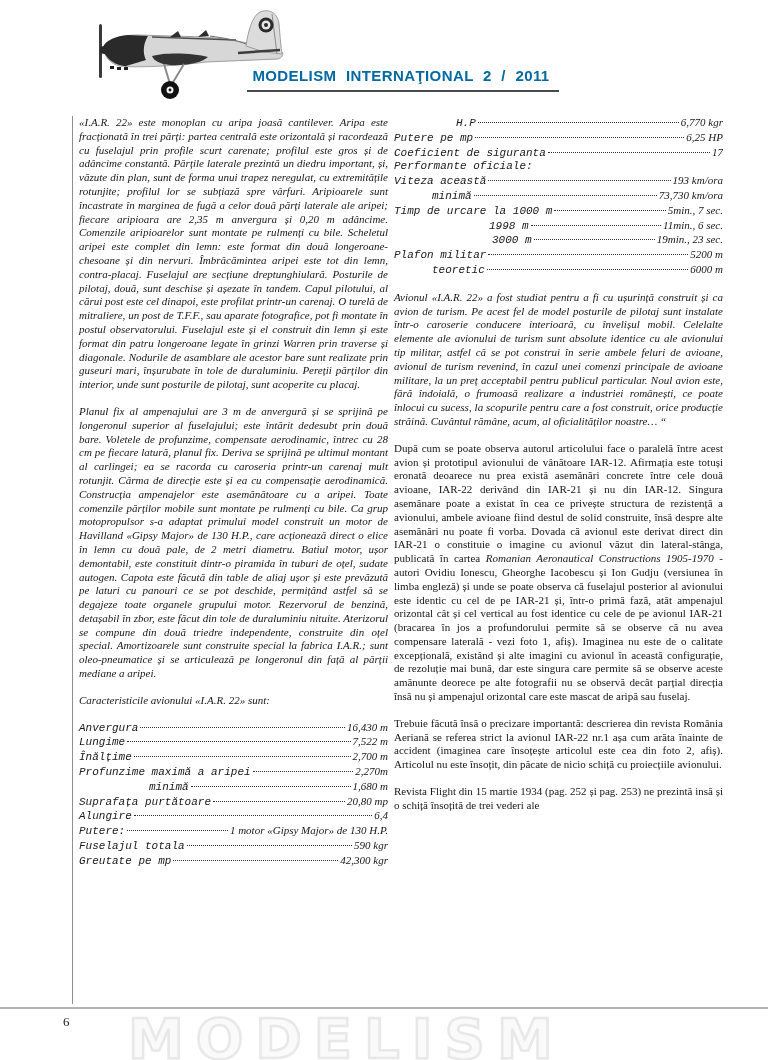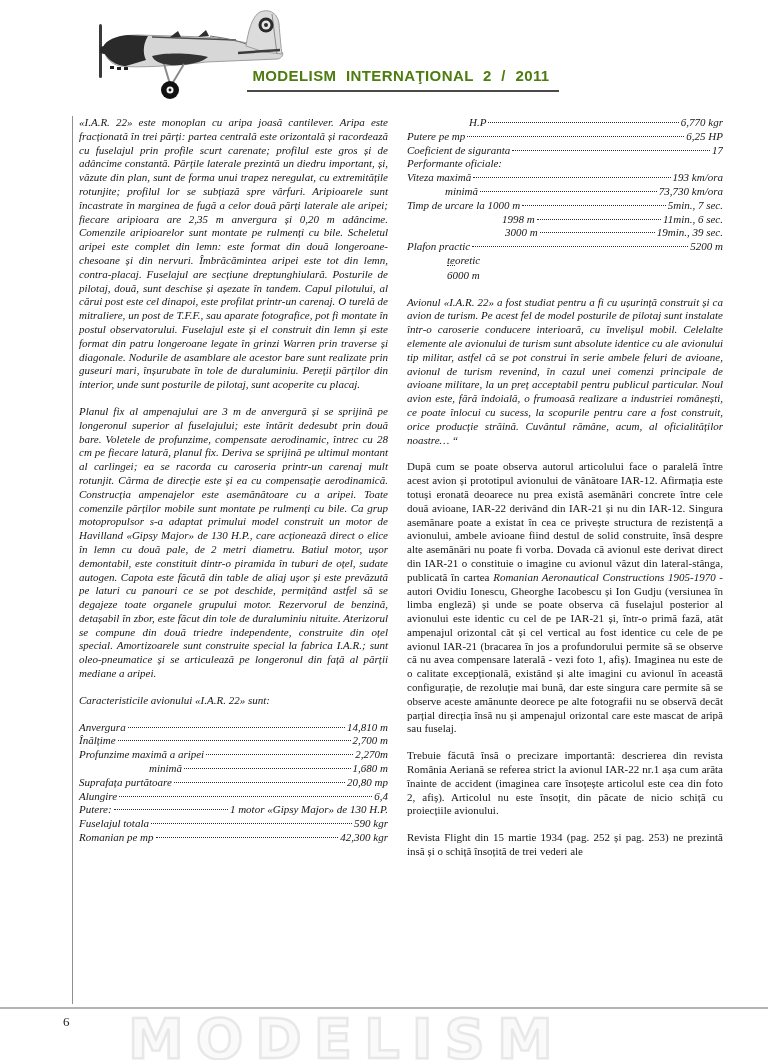--- a/index.html
+++ b/index.html
@@ -6,36 +6,36 @@
   .page{
     position:relative;width:768px;height:1060px;margin:0 auto;
     background:#ffffff;overflow:hidden;
     font-family:"Liberation Serif", serif;color:#161616;
   }
   
   .plane-wrap{position:absolute;left:86px;top:4px;width:212px;height:104px;}
   .masthead-title{
     position:absolute;left:240px;top:67px;width:322px;text-align:center;
     font-family:"Liberation Sans", sans-serif;font-weight:bold;
-    font-size:15px;letter-spacing:.4px;word-spacing:5px;color:#4d7c0f;white-space:nowrap;
+    font-size:15px;letter-spacing:.4px;word-spacing:5px;color:#0369a1;white-space:nowrap;
   }
   .masthead-rule{position:absolute;left:247px;top:90px;width:312px;height:2px;background:#4a4a4a;}
   
   .columns{
     position:absolute;left:72px;top:116px;width:651px;height:888px;
-    display:flex;gap:19px;overflow:hidden;
+    display:flex;gap:6px;overflow:hidden;
   }
   .col{font-size:11px;line-height:13.8px;}
   .col-left{width:316px;border-left:1px solid #8f8f8f;padding-left:6px;box-sizing:border-box;}
   .col-right{flex:1;}
   .para{margin:0 0 13px 0;text-align:justify;}
   .it{font-style:italic;}
   .specs{font-style:italic;margin:0 0 13px 0;}
   .spec-row{display:flex;align-items:baseline;white-space:nowrap;}
-  .spec-label{flex:0 0 auto;}
+  .spec-label{flex:0 0 auto;font-family:Liberation Mono, monospace;}
   .spec-value{flex:0 0 auto;}
   .leader{flex:1 1 auto;border-bottom:1px dotted #2a2a2a;margin:0 2px;transform:translateY(-3px);min-width:8px;}
   
   .footer-rule{position:absolute;left:0;top:1007px;width:768px;height:2px;background:#b3b3b3;}
   .page-number{position:absolute;left:63px;top:1014px;font-size:13px;color:#1c1c1c;}
   .watermark{
     position:absolute;left:128px;top:1006px;
     font-family:"DejaVu Sans", sans-serif;font-weight:bold;font-size:56px;letter-spacing:12px;
     color:rgba(0,0,0,0.02);-webkit-text-stroke:2.5px #e8e8e8;white-space:nowrap;
   }
@@ -89,21 +89,26 @@
     <section class="col col-left">
       <div id="left-paras">
           <p class="para it"><span class="it">«I.A.R. 22» este monoplan cu aripa joasă cantilever. Aripa este fracționată în trei părți: partea centrală este orizontală și racordează cu fuselajul prin profile scurt carenate; profilul este gros și de adâncime constantă. Părțile laterale prezintă un diedru important, și, văzute din plan, sunt de forma unui trapez neregulat, cu extremitățile rotunjite; profilul lor se subțiază spre vârfuri. Aripioarele sunt încastrate în marginea de fugă a celor două părți laterale ale aripei; fiecare aripioara are 2,35 m anvergura și 0,20 m adâncime. Comenzile aripioarelor sunt montate pe rulmenți cu bile. Scheletul aripei este complet din lemn: este format din două longeroane-chesoane și din nervuri. Îmbrăcămintea aripei este tot din lemn, contra-placaj. Fuselajul are secțiune dreptunghiulară. Posturile de pilotaj, două, sunt deschise și așezate în tandem. Capul pilotului, al cărui post este cel dinapoi, este profilat printr-un carenaj. O turelă de mitraliere, un post de T.F.F., sau aparate fotografice, pot fi montate în postul observatorului. Fuselajul este și el construit din lemn și este format din patru longeroane legate în grinzi Warren prin traverse și diagonale. Nodurile de asamblare ale acestor bare sunt realizate prin guseuri mari, înșurubate în tole de duraluminiu. Pereții părților din interior, unde sunt posturile de pilotaj, sunt acoperite cu placaj.</span></p>
           <p class="para it"><span class="it">Planul fix al ampenajului are 3 m de anvergură și se sprijină pe longeronul superior al fuselajului; este întărit dedesubt prin două bare. Voletele de profunzime, compensate aerodinamic, întrec cu 28 cm pe fiecare latură, planul fix. Deriva se sprijină pe ultimul montant al carlingei; ea se racorda cu caroseria printr-un carenaj mult rotunjit. Cârma de direcție este și ea cu compensație aerodinamică. Construcția ampenajelor este asemănătoare cu a aripei. Toate comenzile părților mobile sunt montate pe rulmenți cu bile. Ca grup motopropulsor s-a adaptat primului model construit un motor de Havilland «Gipsy Major» de 130 H.P., care acționează direct o elice în lemn cu două pale, de 2 metri diametru. Batiul motor, ușor demontabil, este constituit dintr-o piramida în tuburi de oțel, sudate autogen. Capota este făcută din table de aliaj ușor și este prevăzută pe laturi cu panouri ce se pot deschide, permițând astfel să se degajeze toate organele grupului motor. Rezervorul de benzină, detașabil în zbor, este făcut din tole de duraluminiu nituite. Aterizorul se compune din două triedre independente, construite din oțel special. Amortizoarele sunt construite special la fabrica I.A.R.; sunt oleo-pneumatice și se articulează pe longeronul din față al părții mediane a aripei.</span></p>
           <p class="para it"><span class="it">Caracteristicile avionului «I.A.R. 22» sunt:</span></p>
         </div>
       <div id="left-specs" class="specs">
           <div class="spec-row">
             <span class="spec-label">Anvergura</span>
             <span class="leader"></span>
-            <span class="spec-value">14,810 m</span>
+            <span class="spec-value">16,430 m</span>
+          </div>
+          <div class="spec-row">
+            <span class="spec-label">Lungime</span>
+            <span class="leader"></span>
+            <span class="spec-value">7,522 m</span>
           </div>
           <div class="spec-row">
             <span class="spec-label">Înălțime</span>
             <span class="leader"></span>
             <span class="spec-value">2,700 m</span>
           </div>
           <div class="spec-row">
             <span class="spec-label">Profunzime maximă a aripei</span>
             <span class="leader"></span>
             <span class="spec-value">2,270m</span>
@@ -127,21 +132,21 @@
             <span class="spec-label">Putere:</span>
             <span class="leader"></span>
             <span class="spec-value">1 motor «Gipsy Major» de 130 H.P.</span>
           </div>
           <div class="spec-row">
             <span class="spec-label">Fuselajul totala</span>
             <span class="leader"></span>
             <span class="spec-value">590 kgr</span>
           </div>
           <div class="spec-row">
-            <span class="spec-label">Romanian pe mp</span>
+            <span class="spec-label">Greutate pe mp</span>
             <span class="leader"></span>
             <span class="spec-value">42,300 kgr</span>
           </div>
         </div>
     </section>
     <section class="col col-right">
       <div id="right-specs" class="specs">
           <div class="spec-row" style="padding-left: 62px;">
             <span class="spec-label">H.P</span>
             <span class="leader"></span>
@@ -154,21 +159,21 @@
           </div>
           <div class="spec-row">
             <span class="spec-label">Coeficient de siguranta</span>
             <span class="leader"></span>
             <span class="spec-value">17</span>
           </div>
           <div class="spec-row">
             <span class="spec-label">Performante oficiale:</span>
           </div>
           <div class="spec-row">
-            <span class="spec-label">Viteza maximă</span>
+            <span class="spec-label">Viteza această</span>
             <span class="leader"></span>
             <span class="spec-value">193 km/ora</span>
           </div>
           <div class="spec-row" style="padding-left: 38px;">
             <span class="spec-label">minimă</span>
             <span class="leader"></span>
             <span class="spec-value">73,730 km/ora</span>
           </div>
           <div class="spec-row">
             <span class="spec-label">Timp de urcare la 1000 m</span>
@@ -176,28 +181,28 @@
             <span class="spec-value">5min., 7 sec.</span>
           </div>
           <div class="spec-row" style="padding-left: 95px;">
             <span class="spec-label">1998 m</span>
             <span class="leader"></span>
             <span class="spec-value">11min., 6 sec.</span>
           </div>
           <div class="spec-row" style="padding-left: 98px;">
             <span class="spec-label">3000 m</span>
             <span class="leader"></span>
-            <span class="spec-value">19min., 39 sec.</span>
-          </div>
-          <div class="spec-row">
-            <span class="spec-label">Plafon practic</span>
+            <span class="spec-value">19min., 23 sec.</span>
+          </div>
+          <div class="spec-row">
+            <span class="spec-label">Plafon militar</span>
             <span class="leader"></span>
             <span class="spec-value">5200 m</span>
           </div>
-          <div class="spec-row" style="padding-left: 38px; flex-direction: column;">
+          <div class="spec-row" style="padding-left: 38px;">
             <span class="spec-label">teoretic</span>
             <span class="leader"></span>
             <span class="spec-value">6000 m</span>
           </div>
         </div>
       <div id="right-paras">
           <p class="para it"><span class="it">Avionul «I.A.R. 22» a fost studiat pentru a fi cu ușurință construit și ca avion de turism. Pe acest fel de model posturile de pilotaj sunt instalate într-o caroserie conducere interioară, cu învelișul mobil. Celelalte elemente ale avionului de turism sunt absolute identice cu ale avionului tip militar, astfel că se pot construi în serie ambele feluri de avioane, avionul de turism revenind, în cazul unei comenzi principale de avioane militare, la un preț acceptabil pentru publicul particular. Noul avion este, fără îndoială, o frumoasă realizare a industriei românești, ce poate înlocui cu sucess, la scopurile pentru care a fost construit, orice producție străină. Cuvântul rămâne, acum, al oficialităților noastre… “</span></p>
           <p class="para"><span>După cum se poate observa autorul articolului face o paralelă între acest avion și prototipul avionului de vânătoare IAR-12. Afirmația este totuși eronată deoarece nu prea există asemănări concrete între cele două avioane, IAR-22 derivând din IAR-21 și nu din IAR-12. Singura asemănare poate a existat în cea ce privește structura de rezistență a avionului, ambele avioane fiind destul de solid construite, însă despre alte asemănări nu poate fi vorba. Dovada că avionul este derivat direct din IAR-21 o constituie o imagine cu avionul văzut din lateral-stânga, publicată în cartea </span><span class="it">Romanian Aeronautical Constructions 1905-1970</span><span> - autori Ovidiu Ionescu, Gheorghe Iacobescu și Ion Gudju (versiunea în limba engleză) și unde se poate observa că fuselajul posterior al avionului este identic cu cel de pe IAR-21 și, într-o primă fază, atât ampenajul orizontal cât și cel vertical au fost identice cu cele de pe avionul IAR-21 (bracarea în jos a profundorului permite să se observe că nu avea compensare laterală - vezi foto 1, afiș). Imaginea nu este de o calitate excepțională, existând și alte imagini cu avionul în această configurație, de rezoluție mai bună, dar este singura care permite să se observe aceste amănunte deorece pe alte fotografii nu se observă decât parțial direcția însă nu și ampenajul orizontal care este mascat de aripă sau fuselaj.</span></p>
           <p class="para"><span>Trebuie făcută însă o precizare importantă: descrierea din revista România Aeriană se referea strict la avionul IAR-22 nr.1 așa cum arăta înainte de accident (imaginea care însoțește articolul este cea din foto 2, afiș). Articolul nu este însoțit, din păcate de nicio schiță cu proiecțiile avionului.</span></p>
           <p class="para"><span>Revista Flight din 15 martie 1934 (pag. 252 și pag. 253) ne prezintă insă și o schiță însoțită de trei vederi ale</span></p>

